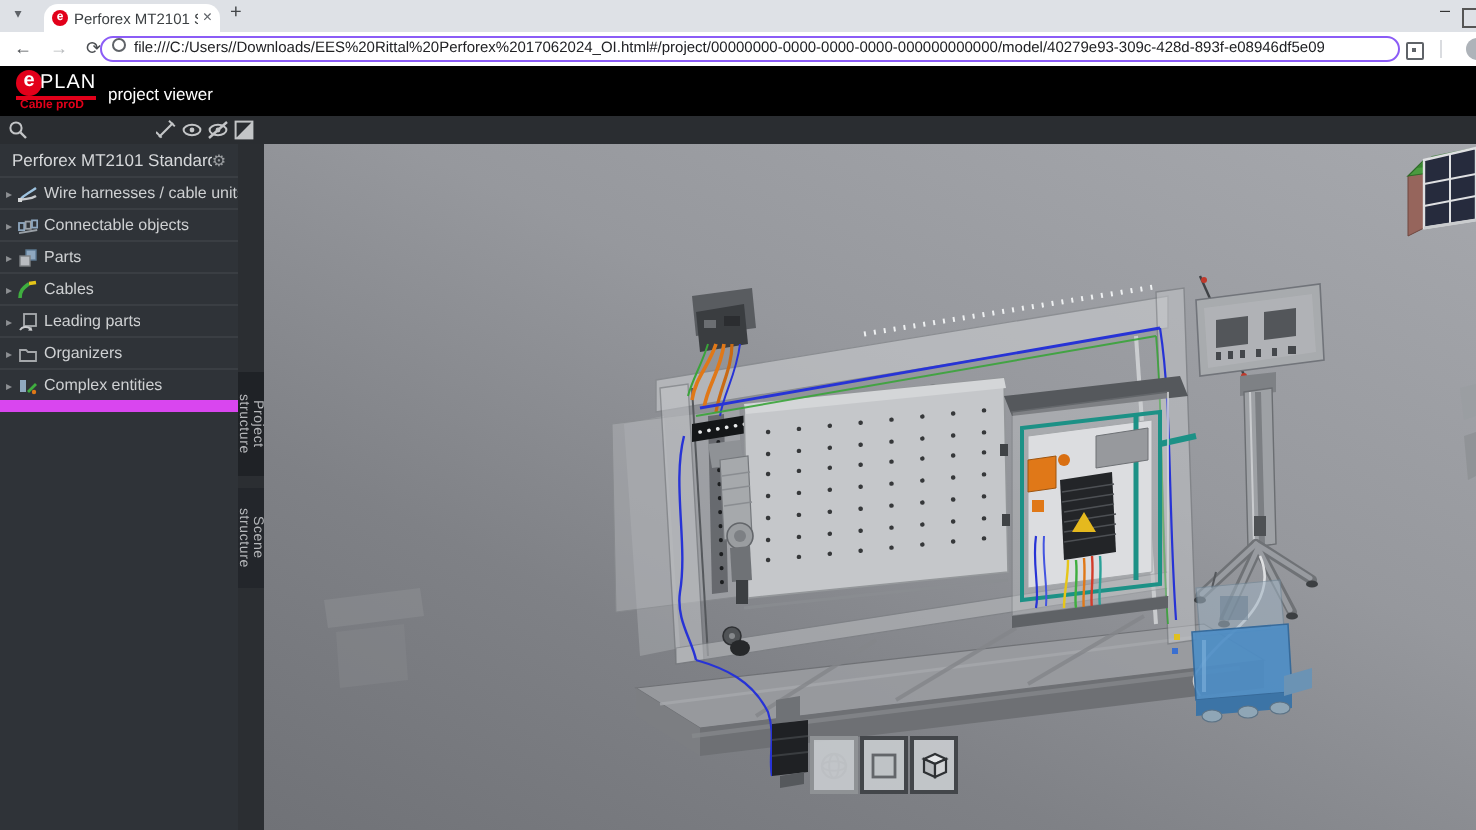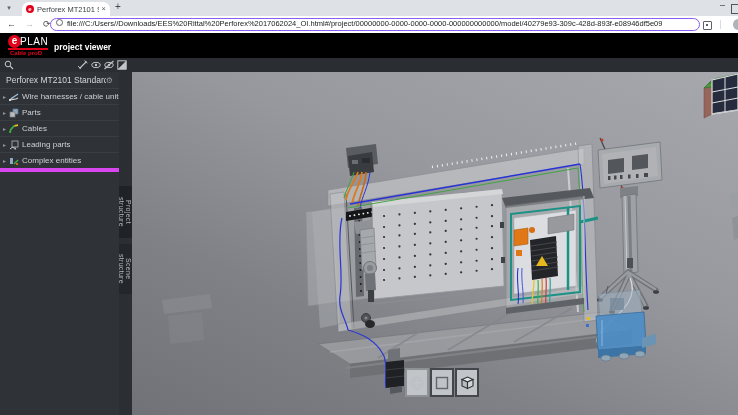--- a/index.html
+++ b/index.html
@@ -33,36 +33,36 @@
   .avatar-partial{position:absolute;right:-6px;top:3px;width:11px;height:11px;border-radius:50%;background:#aeb3b9;}
 
   
   #eplan-header{position:absolute;top:33px;left:0;right:0;height:25px;background:#000;}
   .logo{position:absolute;left:8px;top:2px;width:46px;height:21px;}
   .logo-circle{position:absolute;left:0;top:0;width:13px;height:13px;background:#e2001a;border-radius:50%;
                color:#fff;font-size:10px;font-weight:bold;text-align:center;line-height:12px;}
   .logo-plan{position:absolute;left:12px;top:1px;font-size:10px;font-weight:normal;color:#fff;letter-spacing:.5px;}
   .logo-underline{position:absolute;left:0;top:13px;width:40px;height:2px;background:#e2001a;}
   .logo-sub{position:absolute;left:2px;top:15px;font-size:6px;color:#e2001a;font-weight:bold;}
-  .app-title{position:absolute;left:54px;top:9px;font-size:8.5px;font-weight:bold;color:#fff;}
+  .app-title{position:absolute;left:54px;top:9px;font-size:8.5px;font-weight:normal;color:#fff;}
 
   
   #toolbar{position:absolute;top:58px;left:0;right:0;height:14px;background:#2a2d31;}
   .search-btn{position:absolute;left:4px;top:2px;width:10px;height:10px;}
   .tool-icons{position:absolute;left:78px;top:2px;display:flex;gap:3px;}
   .tico{width:10px;height:10px;}
 
   
   #sidebar{position:absolute;top:72px;left:0;width:119px;bottom:0;background:#2f3338;}
   .sidebar-header{height:16px;display:flex;align-items:center;padding:0 6px;}
   .sidebar-title{font-size:8.5px;color:#d6d8da;flex:1;white-space:nowrap;overflow:hidden;}
   .gear{color:#9a9da0;font-size:8px;cursor:pointer;}
   .tree-item{height:15px;display:flex;align-items:center;border-top:1px solid #3a3e43;
              padding-left:3px;cursor:pointer;}
-  .tree-item:last-child{border-bottom:4px solid #d946ef;}
+  .tree-item:last-child{border-bottom:6px solid #d946ef;}
   .chev{font-size:6px;color:#8d9093;width:5px;flex:0 0 auto;}
   .t-icon{width:10px;height:10px;margin:0 3px 0 1px;flex:0 0 auto;}
   .t-label{font-size:8px;color:#ced0d2;white-space:nowrap;overflow:hidden;}
 
   
   #tab-rail{position:absolute;top:72px;left:119px;width:13px;bottom:0;background:#2b2e32;}
   .vtab{position:absolute;left:0;width:13px;color:#b5b7ba;font-size:7px;writing-mode:vertical-rl;
         text-align:center;letter-spacing:.3px;cursor:pointer;box-sizing:border-box;}
   .vtab-project{top:114px;height:52px;background:#1f2226;}
   .vtab-scene{top:172px;height:50px;background:#23262b;}
@@ -154,20 +154,30 @@
     <div class="tree-item">
       <span class="chev">▸</span>
       <svg class="t-icon" viewBox="0 0 10 10">
         <path d="M1,8 C3,5 5,5 9,2" fill="none" stroke="#9ec3e0" stroke-width="1.2"></path>
         <path d="M1,8 C4,7 6,8 9,6" fill="none" stroke="#c9cbce" stroke-width="1.2"></path>
         <rect x="0" y="7" width="2" height="2" fill="#d4d6d8"></rect>
       </svg>
       <span class="t-label">Wire harnesses / cable units</span>
     </div>
 
+    <div class="tree-item">
+      <span class="chev">▸</span>
+      <svg class="t-icon" viewBox="0 0 10 10">
+        <rect x="0.5" y="3.5" width="2.6" height="3.6" fill="none" stroke="#8fa8c0" stroke-width="0.9"></rect>
+        <rect x="3.8" y="2.8" width="2.6" height="3.6" fill="none" stroke="#9aa0a6" stroke-width="0.9"></rect>
+        <rect x="7" y="2.2" width="2.6" height="3.6" fill="none" stroke="#8fa8c0" stroke-width="0.9"></rect>
+        <line x1="0.5" y1="8.6" x2="9.6" y2="7" stroke="#9aa0a6" stroke-width="0.9"></line>
+      </svg>
+      <span class="t-label">Connectable objects</span>
+    </div>
 
     <div class="tree-item">
       <span class="chev">▸</span>
       <svg class="t-icon" viewBox="0 0 10 10">
         <rect x="4" y="1" width="5" height="5" fill="#8fa8c0" stroke="#5d7a94" stroke-width="0.7"></rect>
         <rect x="1" y="4" width="5" height="5" fill="#b9bcc0" stroke="#7d8084" stroke-width="0.7"></rect>
       </svg>
       <span class="t-label">Parts</span>
     </div>
 
@@ -183,20 +193,27 @@
     <div class="tree-item">
       <span class="chev">▸</span>
       <svg class="t-icon" viewBox="0 0 10 10">
         <rect x="3" y="1" width="6" height="6" fill="none" stroke="#a8abae" stroke-width="0.9"></rect>
         <path d="M1,9 A3.5,3.5 0 0 1 6,8.2" fill="none" stroke="#c9cbce" stroke-width="1"></path>
         <polygon points="6.6,7.2 7.2,9.4 5,9.2" fill="#c9cbce"></polygon>
       </svg>
       <span class="t-label">Leading parts</span>
     </div>
 
+    <div class="tree-item">
+      <span class="chev">▸</span>
+      <svg class="t-icon" viewBox="0 0 10 10">
+        <path d="M1,3 h3 l1,1 h4 v4.5 h-8 z" fill="none" stroke="#a5a8ab" stroke-width="0.9"></path>
+      </svg>
+      <span class="t-label">Organizers</span>
+    </div>
 
     <div class="tree-item">
       <span class="chev">▸</span>
       <svg class="t-icon" viewBox="0 0 10 10">
         <rect x="1" y="2" width="3" height="6" fill="#8fa8c0"></rect>
         <path d="M5,8 L9,4" stroke="#3fae3f" stroke-width="1.4"></path>
         <circle cx="8" cy="8" r="1.1" fill="#e07818"></circle>
       </svg>
       <span class="t-label">Complex entities</span>
     </div>

